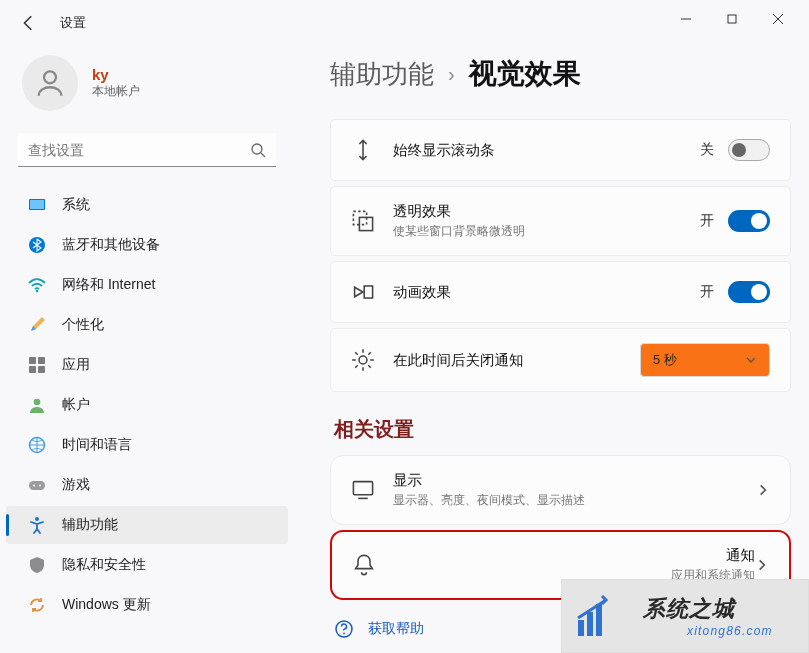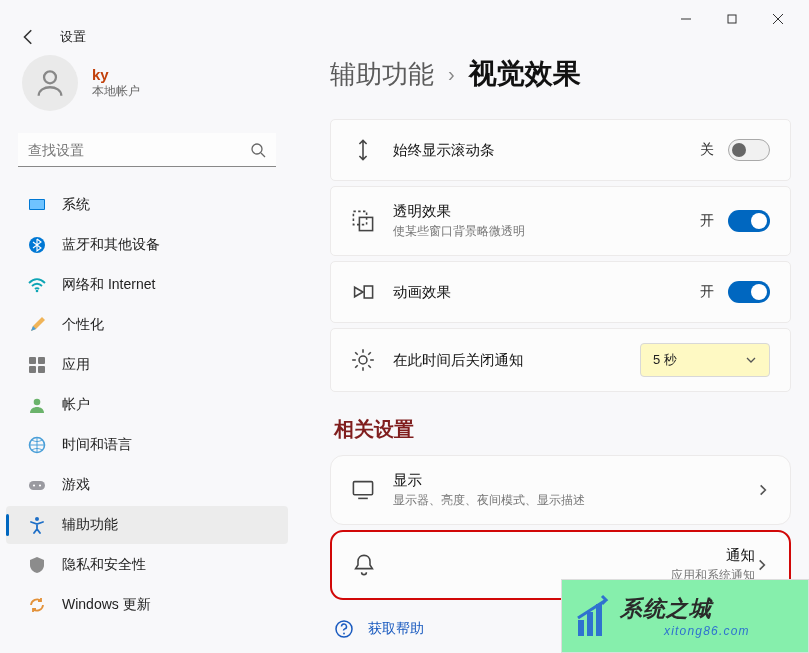--- a/index.html
+++ b/index.html
@@ -1,21 +1,21 @@
 <!DOCTYPE html>
 <html><head>
 <meta charset="utf-8">
 <style>
 * { margin: 0; padding: 0; box-sizing: border-box; font-family: "Segoe UI", "Microsoft YaHei", sans-serif; }
 body { background: #f5f5f7; width: 809px; height: 653px; overflow: hidden; position: relative; }
 .window { width: 809px; height: 653px; background: #f8f8fa; display: flex; flex-direction: column; position: relative; }
 .titlebar { height: 46px; display: flex; align-items: center; justify-content: flex-end; padding-right: 8px; }
 .titlebtn { width: 46px; height: 32px; display: flex; align-items: center; justify-content: center; color: #333; }
 .titlebtn svg { width: 10px; height: 10px; }
-.topbar { position: absolute; left: 0; top: 0; height: 46px; display: flex; align-items: flex-end; padding-left: 20px; gap: 22px; }
+.topbar { position: absolute; left: 0; top: 0; height: 46px; display: flex; align-items: center; padding-left: 20px; gap: 22px; }
 .back { width: 18px; height: 18px; color: #333; }
 .app-title { font-size: 13px; color: #222; }
 .body { display: flex; flex: 1; }
 .sidebar { width: 300px; display: flex; flex-direction: column; padding: 0 6px 0 0; }
 .user { display: flex; align-items: center; gap: 14px; padding: 18px 10px 22px 22px; }
 .avatar { width: 56px; height: 56px; border-radius: 50%; background: #eaeaea; display: flex; align-items: center; justify-content: center; color: #777; }
 .avatar svg { width: 34px; height: 34px; }
 .uname { font-size: 15px; color: #c2410c; font-weight: 600; }
 .usub { font-size: 12px; color: #666; }
 .search { margin: 0 18px 14px 18px; position: relative; }
@@ -38,28 +38,28 @@
 .ctext { flex: 1; }
 .ctitle { font-size: 14.5px; color: #111; }
 .csub { font-size: 12px; color: #777; margin-top: 2px; }
 .ctrl { display: flex; align-items: center; gap: 14px; }
 .state { font-size: 14px; color: #333; }
 .toggle { width: 42px; height: 22px; border-radius: 11px; position: relative; }
 .toggle.off { background: #f1f1f1; border: 1px solid #a9a9a9; }
 .toggle.off::after { content: ""; position: absolute; left: 3px; top: 3px; width: 14px; height: 14px; border-radius: 50%; background: #666; }
 .toggle.on { background: #0067c0; }
 .toggle.on::after { content: ""; position: absolute; right: 3px; top: 3px; width: 16px; height: 16px; border-radius: 50%; background: #fff; }
-.dropdown { width: 130px; height: 34px; border: 1px solid #d8d8d8; border-radius: 4px; background: #fef9c3; display: flex; align-items: center; justify-content: space-between; padding: 0 12px; font-size: 13px; color: #222; }
+.dropdown { width: 130px; height: 34px; border: 1px solid #d8d8d8; border-radius: 4px; background: #f97316; display: flex; align-items: center; justify-content: space-between; padding: 0 12px; font-size: 13px; color: #222; }
 .section-title { font-size: 20px; color: #7f1d1d; font-weight: 600; margin: 24px 0 12px 4px; }
 .link-card { background: #fcfcfc; border: 1px solid #eceaea; border-radius: 13px; margin-bottom: 5px; padding: 14px 20px; display: flex; align-items: center; min-height: 70px; }
 .link-card.hl { border: 2px solid #d10808; text-align: right; }
 .chev { color: #666; }
 .help { display: flex; align-items: center; gap: 14px; padding: 14px 4px; color: #195abf; font-size: 14px; }
 .help .hicon { color: #195abf; width: 20px; height: 20px; }
-.watermark { position: absolute; right: 0; bottom: 0; width: 248px; height: 74px; background: #86efac; border: 1px solid #ddd; display: flex; align-items: center; padding: 6px 10px; gap: 0; }
+.watermark { position: absolute; right: 0; bottom: 0; width: 248px; height: 74px; background: #e5e5e5; border: 1px solid #ddd; display: flex; align-items: center; padding: 6px 10px; gap: 23px; }
 .wicon { width: 48px; height: 48px; display:flex; align-items:flex-end; justify-content:center; }
 .wtext1 { font-size: 22px; font-weight: 800; color: #2a2a2a; font-style: italic; letter-spacing: 1px; }
 .wtext2 { font-size: 12px; color: #2f72cf; letter-spacing: 1.2px; font-style: italic; margin-left: 44px; }
 </style>
 </head>
 <body>
 
 <div class="window">
   <div class="titlebar">
     <div class="titlebtn">

